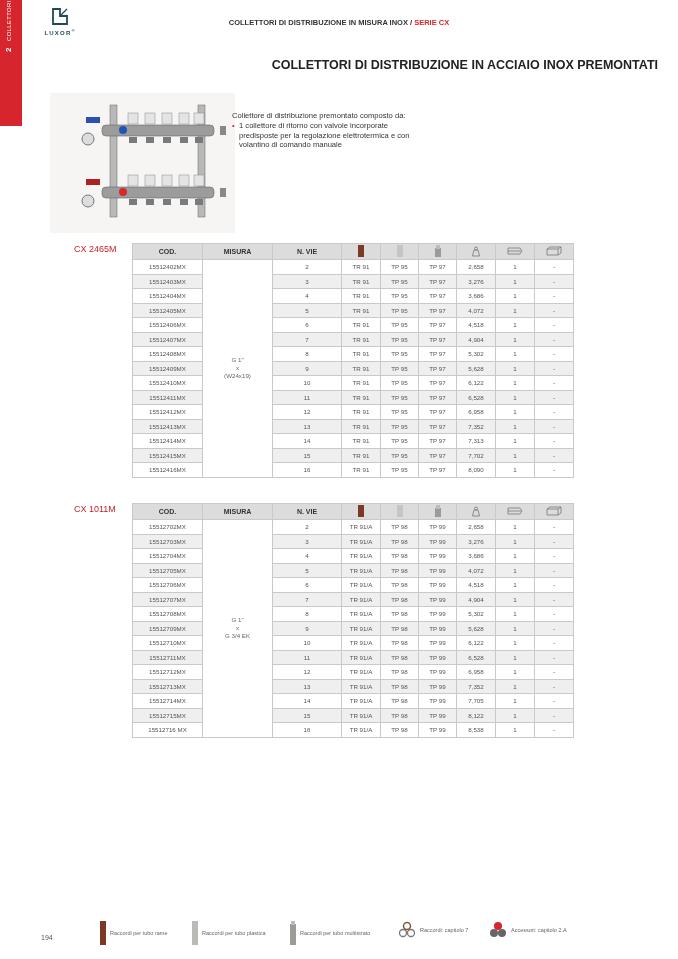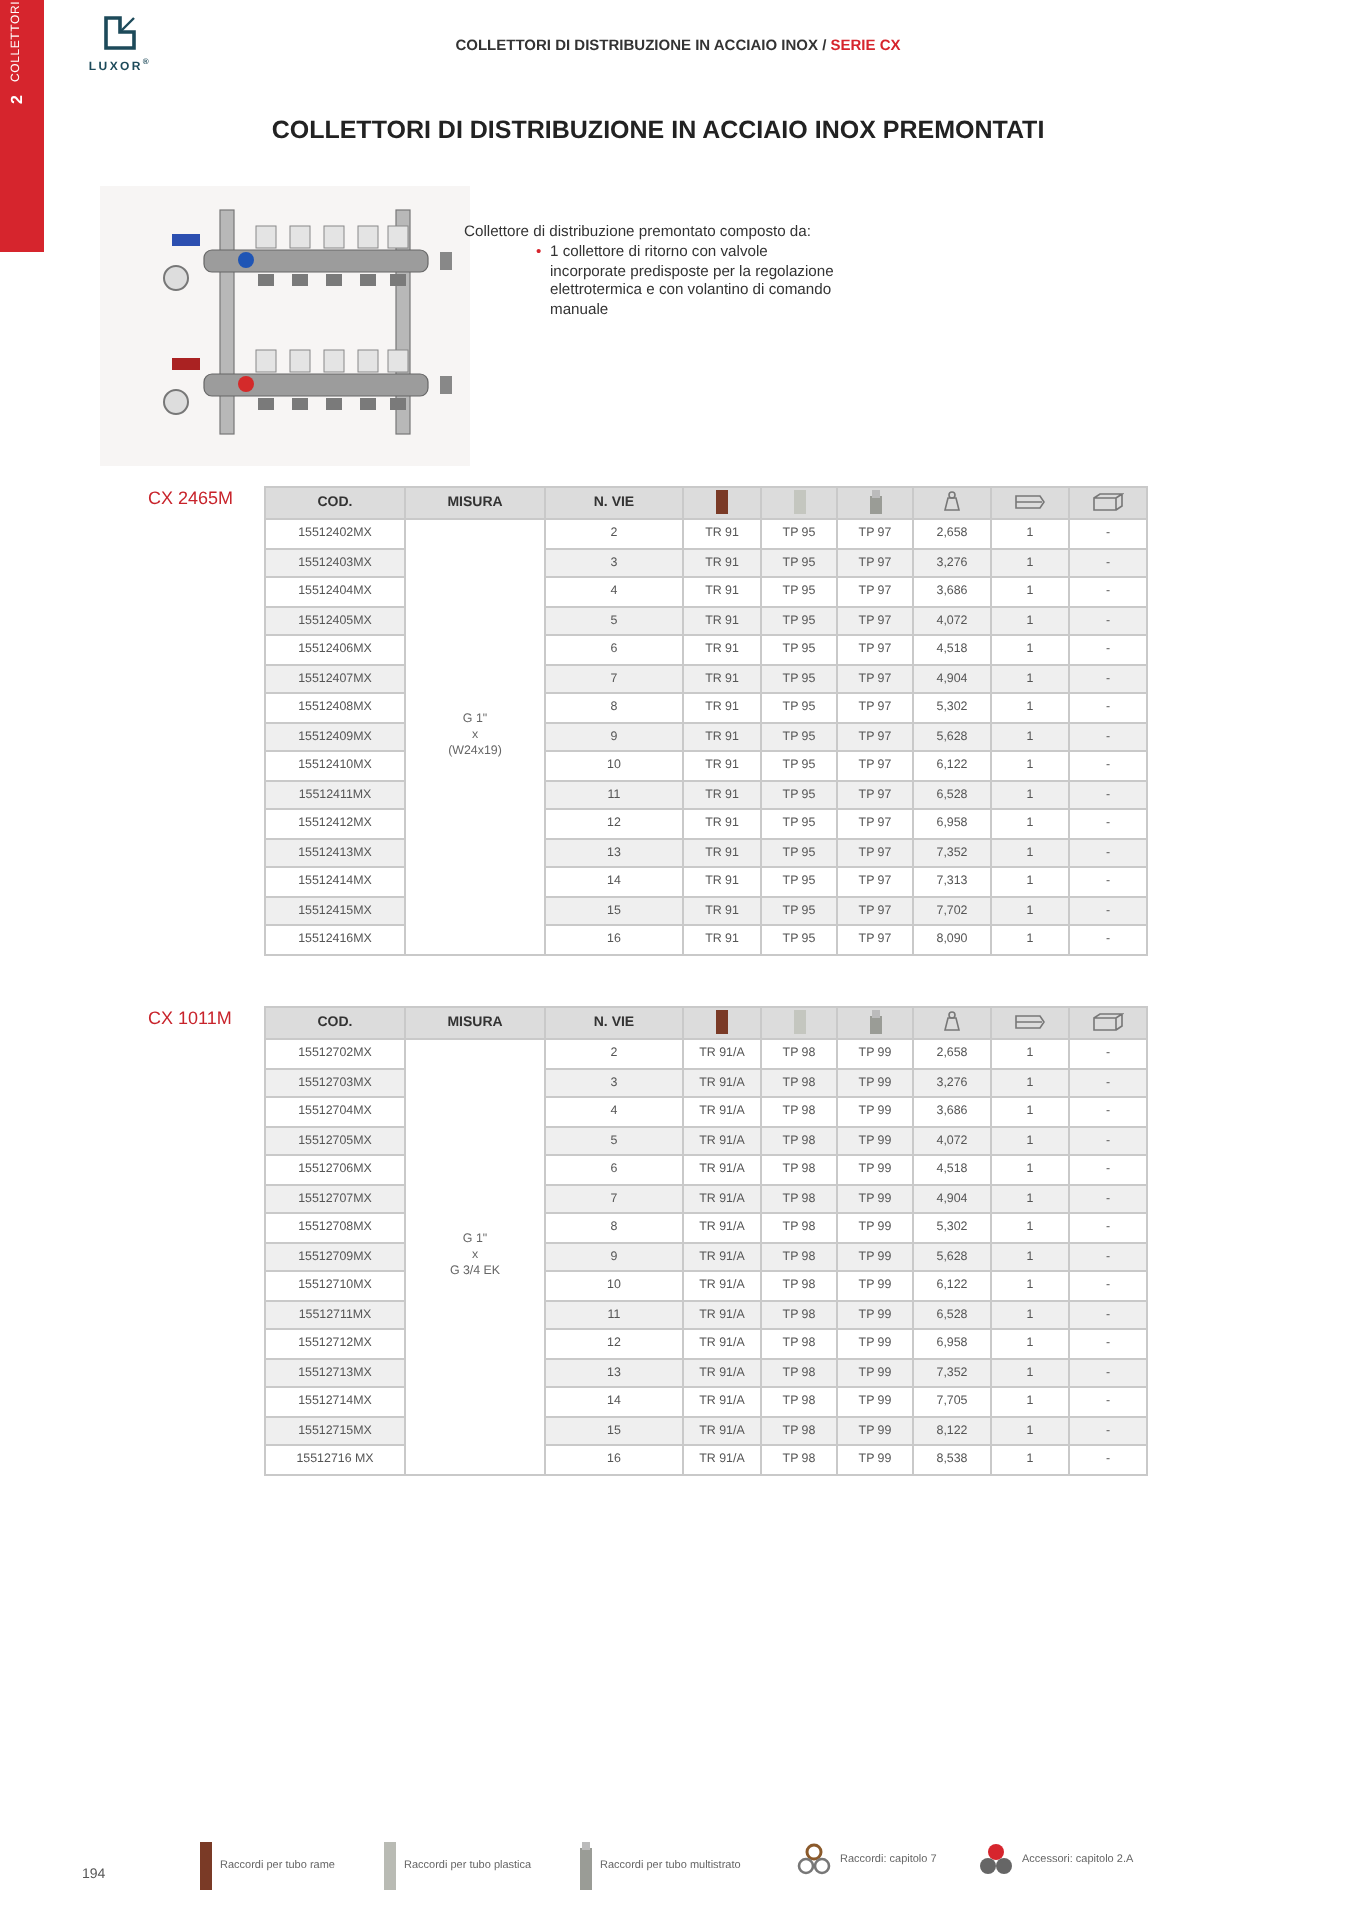--- a/index.html
+++ b/index.html
@@ -11,25 +11,25 @@
     color: #fff; font-size: 6px; letter-spacing: 0.3px; height: 44px; display: flex; align-items: center; gap: 6px; }
   .side-tab .num { font-weight: bold; font-size: 8px; }
 
   .logo { position: absolute; left: 40px; top: 8px; width: 40px; text-align: center; }
   .logo svg { display: block; margin: 0 auto; }
   .logo .word { font-size: 6px; letter-spacing: 1.2px; color: #1d4a5a; font-weight: bold; margin-top: 2px; }
 
   .header-line { position: absolute; top: 18px; left: 0; width: 678px; text-align: center; font-size: 7.5px; font-weight: bold; color: #333; }
   .header-line .serie { color: #d6252d; }
 
-  .title { position: absolute; top: 58px; left: 0; width: 658px; text-align: center; font-size: 12.5px; font-weight: bold; color: #222; line-height: 15px; }
+  .title { position: absolute; top: 58px; left: 0; width: 658px; text-align: right; font-size: 12.5px; font-weight: bold; color: #222; line-height: 15px; }
 
   .product-img { position: absolute; left: 50px; top: 93px; width: 185px; height: 140px; background: #f7f5f4; }
   .desc { position: absolute; left: 232px; top: 111px; width: 190px; font-size: 7.6px; line-height: 9.8px; color: #333; }
-  .desc ul { list-style: none; margin-left: 36px; }
+  .desc ul { list-style: none; }
   .desc li { padding-left: 7px; position: relative; }
   .desc li::before { content: "•"; position: absolute; left: 0; color: #d6252d; }
 
   .series-label { position: absolute; left: 74px; font-size: 9px; font-weight: normal; color: #c8232b; }
 
   table.spec { position: absolute; left: 132px; border-collapse: collapse; font-size: 6.2px; color: #555; table-layout: fixed; }
   table.spec th, table.spec td { border: 1px solid #c9c9c9; text-align: center; height: 14.5px; padding: 0; }
   table.spec th { background: #dcdcdc; font-weight: bold; color: #333; font-size: 7px; height: 16px; }
   table.spec tr.alt td.z { background: #efefef; }
   table.spec td.misura { background: #fff; vertical-align: middle; line-height: 8px; color: #666; }
@@ -51,21 +51,21 @@
 
 <div class="logo">
   <svg width="18" height="18" viewBox="0 0 18 18">
     <path d="M2 1 V16 H16 V8 H9 V1 Z" fill="none" stroke="#1d4a5a" stroke-width="1.8"></path>
     <path d="M9 8 L16 1" stroke="#1d4a5a" stroke-width="1.2"></path>
   </svg>
   <div class="word"><span>LUXOR</span><sup style="font-size:4px">®</sup></div>
 </div>
 
 <div class="header-line">
-  <span>COLLETTORI DI DISTRIBUZIONE IN ACCIAIO INOX</span><span> / </span><span class="serie">SERIE CX</span>
+  <span>COLLETTORI DI DISTRIBUZIONE IN MISURA INOX</span><span> / </span><span class="serie">SERIE CX</span>
 </div>
 
 <div class="title">
   <div>COLLETTORI DI DISTRIBUZIONE IN ACCIAIO INOX PREMONTATI</div>
 </div>
 
 <div class="product-img">
   <svg width="185" height="140" viewBox="0 0 185 140">
     <rect x="60" y="12" width="7" height="112" fill="#b8b8b8" stroke="#777" stroke-width="0.6"></rect>
     <rect x="148" y="12" width="7" height="112" fill="#b8b8b8" stroke="#777" stroke-width="0.6"></rect>

